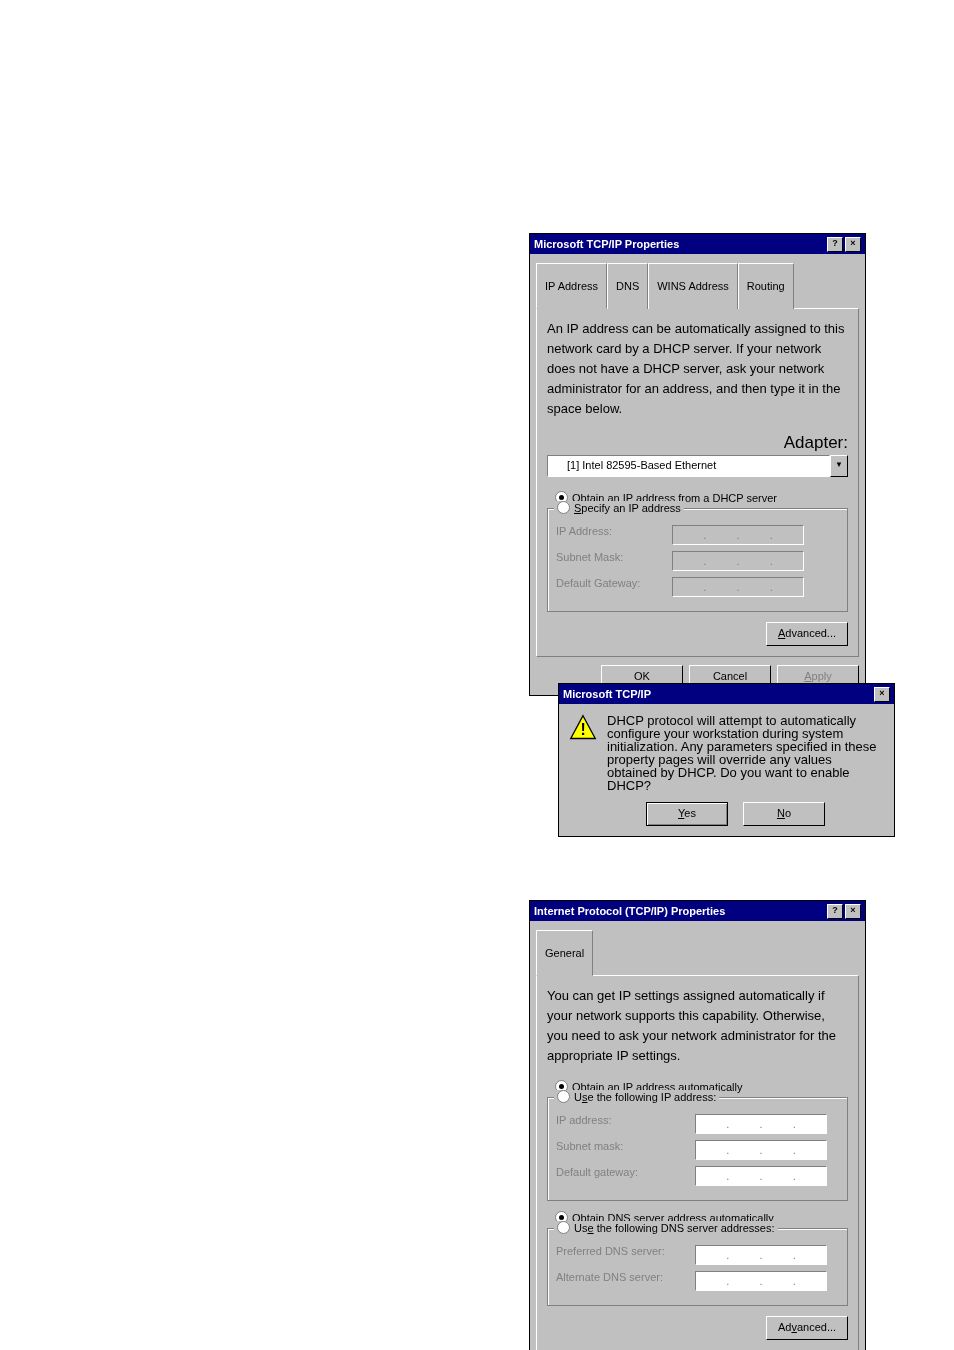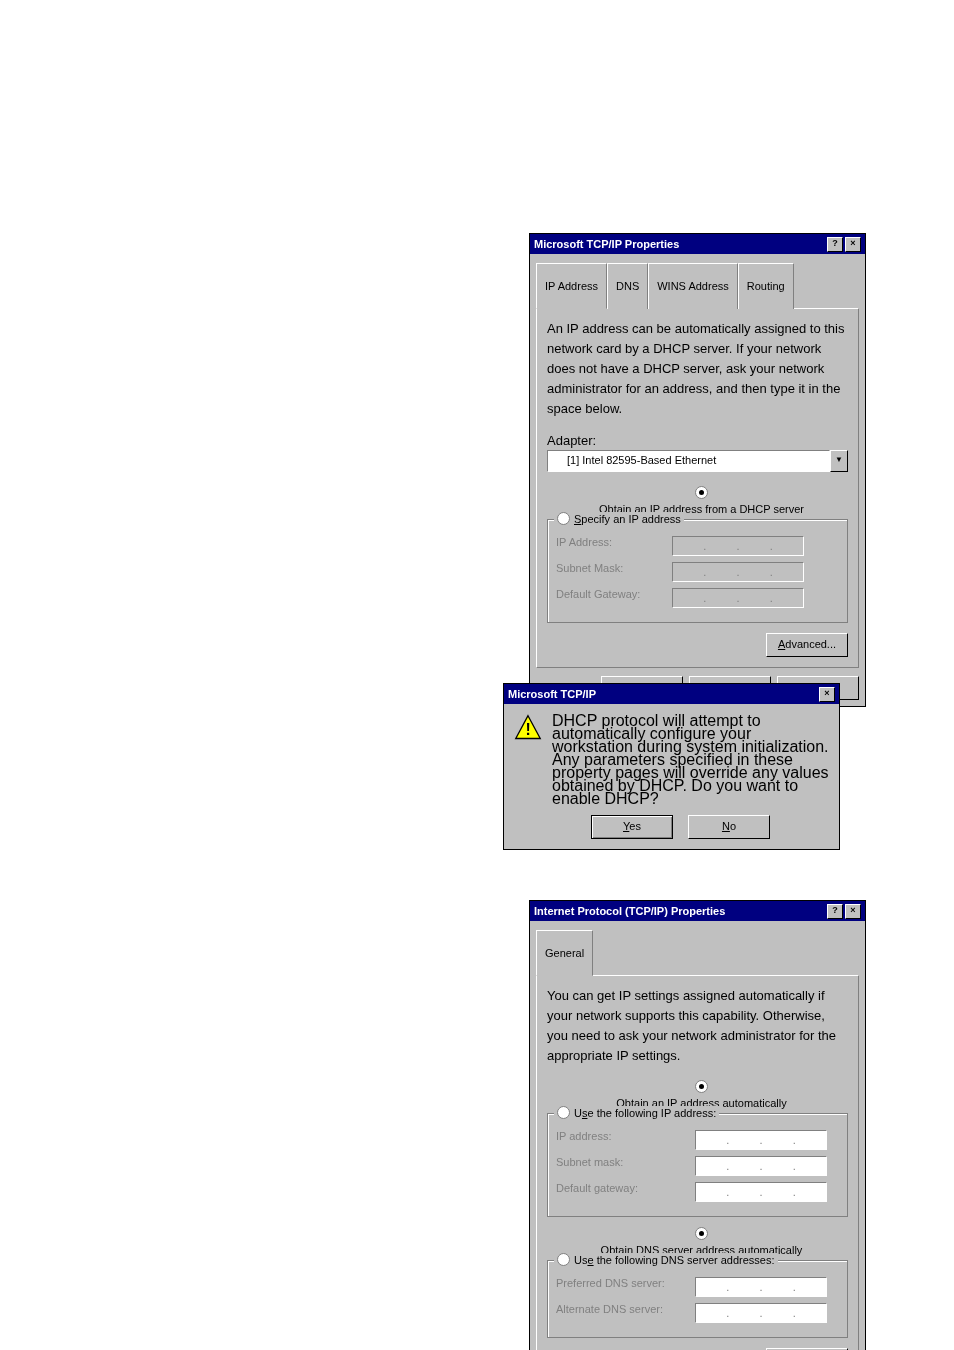--- a/index.html
+++ b/index.html
@@ -72,21 +72,21 @@
     border-right: 1px solid #808080;
     border-bottom: 1px solid #808080;
     padding: 10px 10px 10px 10px;
     background: #c0c0c0;
   }
   .desc {
     font-size: 13px;
     line-height: 20px;
     margin-bottom: 14px;
   }
-  .label { font-size: 13px; }
+  .label { font-size: 17px; text-align: right; }
   .combo {
     display: flex;
     margin-top: 2px;
     margin-bottom: 14px;
   }
   .combo-field {
     flex: 1;
     background: #fff;
     border-top: 1px solid #808080;
     border-left: 1px solid #808080;
@@ -107,21 +107,20 @@
     text-align: center;
     line-height: 18px;
     font-size: 8px;
   }
   .radio-row {
     display: flex;
     align-items: center;
     gap: 4px;
     margin: 4px 0 4px 8px;
     font-size: 11px;
-    flex-direction: column;
   }
   .radio {
     width: 11px; height: 11px;
     border-radius: 50%;
     border: 1px solid #808080;
     background: #fff;
     display: inline-flex;
     align-items: center;
     justify-content: center;
   }
@@ -204,21 +203,21 @@
     gap: 10px;
     padding: 10px;
     align-items: flex-start;
     background: #c0c0c0;
   }
   .warnicon {
     width: 28px; height: 28px;
     display: flex; align-items: center; justify-content: center;
   }
   .warnicon svg { width: 28px; height: 28px; }
-  .msgtext { font-size: 16px; line-height: 13px; flex: 1; }
+  .msgtext { font-size: 13px; line-height: 13px; flex: 1; }
   .msgbtns { display: flex; justify-content: center; gap: 15px; padding: 0 10px 10px 28px; background:#c0c0c0;}
   .cursor {
     display:inline-block;
     font-size: 14px;
     position: relative;
     top: 2px;
     left: 2px;
   }
 </style>
 </head>
@@ -289,21 +288,21 @@
       </div>
     </div>
     <div class="btnrow" style="margin-top:8px;">
       <div class="btn">OK</div>
       <div class="btn">Cancel</div>
       <div class="btn disabled"><span class="u">A</span>pply</div>
     </div>
   </div>
 </div>
 
-<div class="dialog" style="left:503px; top:683px; width:335px;">
+<div class="dialog" style="left:558px; top:683px; width:335px;">
   <div class="titlebar">
     <span>Microsoft TCP/IP</span>
     <span class="buttons">
       <span class="tbtn">×</span>
     </span>
   </div>
   <div class="msgbody">
     <div class="warnicon">
       <svg viewBox="0 0 32 32">
           <polygon points="16,2 30,28 2,28" fill="#ffff00" stroke="#000" stroke-width="1.5"></polygon>

